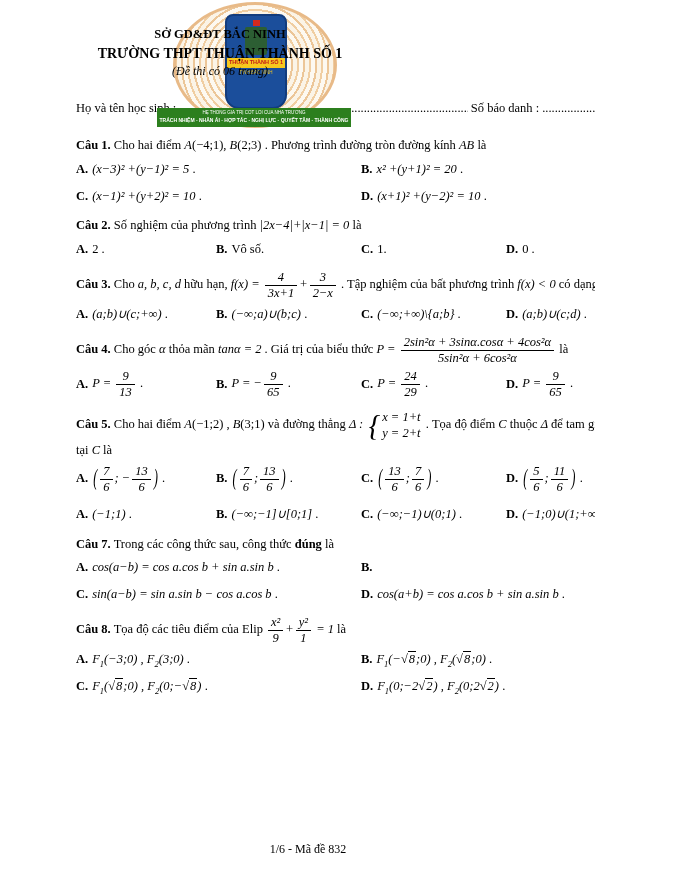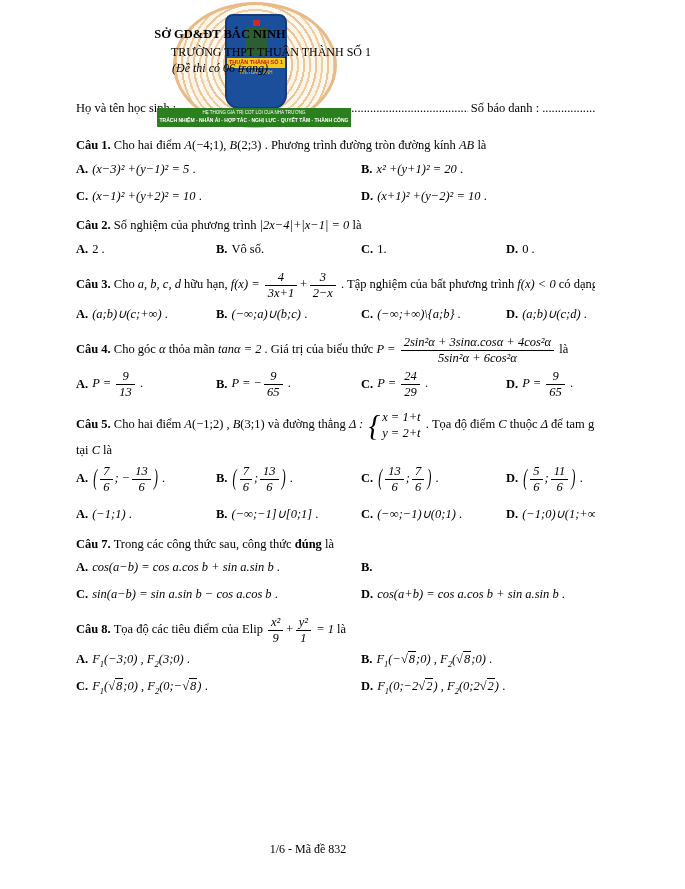--- a/index.html
+++ b/index.html
@@ -26,21 +26,21 @@
            font-family:"Liberation Sans", sans-serif; }
   .rb1 { font-size:4.5px; line-height:1.5; white-space:nowrap; overflow:hidden; }
   .rb2 { font-size:5px; font-weight:bold; line-height:1.5; white-space:nowrap; overflow:hidden; }
 
   
   .hdr-left  { position:absolute; top:26px; left:48px;  width:302px; text-align:center;
                line-height:1.4; z-index:2; }
   .hdr-right { position:absolute; top:26px; left:336px; width:345px; text-align:center;
                line-height:1.4; z-index:2; }
   .hl1 { font-weight:bold; font-size:12.5px; }
-  .hl2 { font-weight:normal; font-size:12px;text-align:right; }
+  .hl2 { font-weight:bold; font-size:14px; }
   .hl3 { font-style:italic; font-size:12px; }
   .hr1 { font-weight:bold; font-size:13.5px; }
   .hr2 { font-weight:bold; font-size:13.5px; }
   .hr3 { font-style:italic; font-size:12px; }
 
   
   .info-row { position:absolute; top:96px; left:55px; width:588px; z-index:2;
               display:flex; align-items:center; font-size:12.5px; }
   .lbl { white-space:nowrap; }
   .dots { white-space:nowrap; overflow:hidden; }

